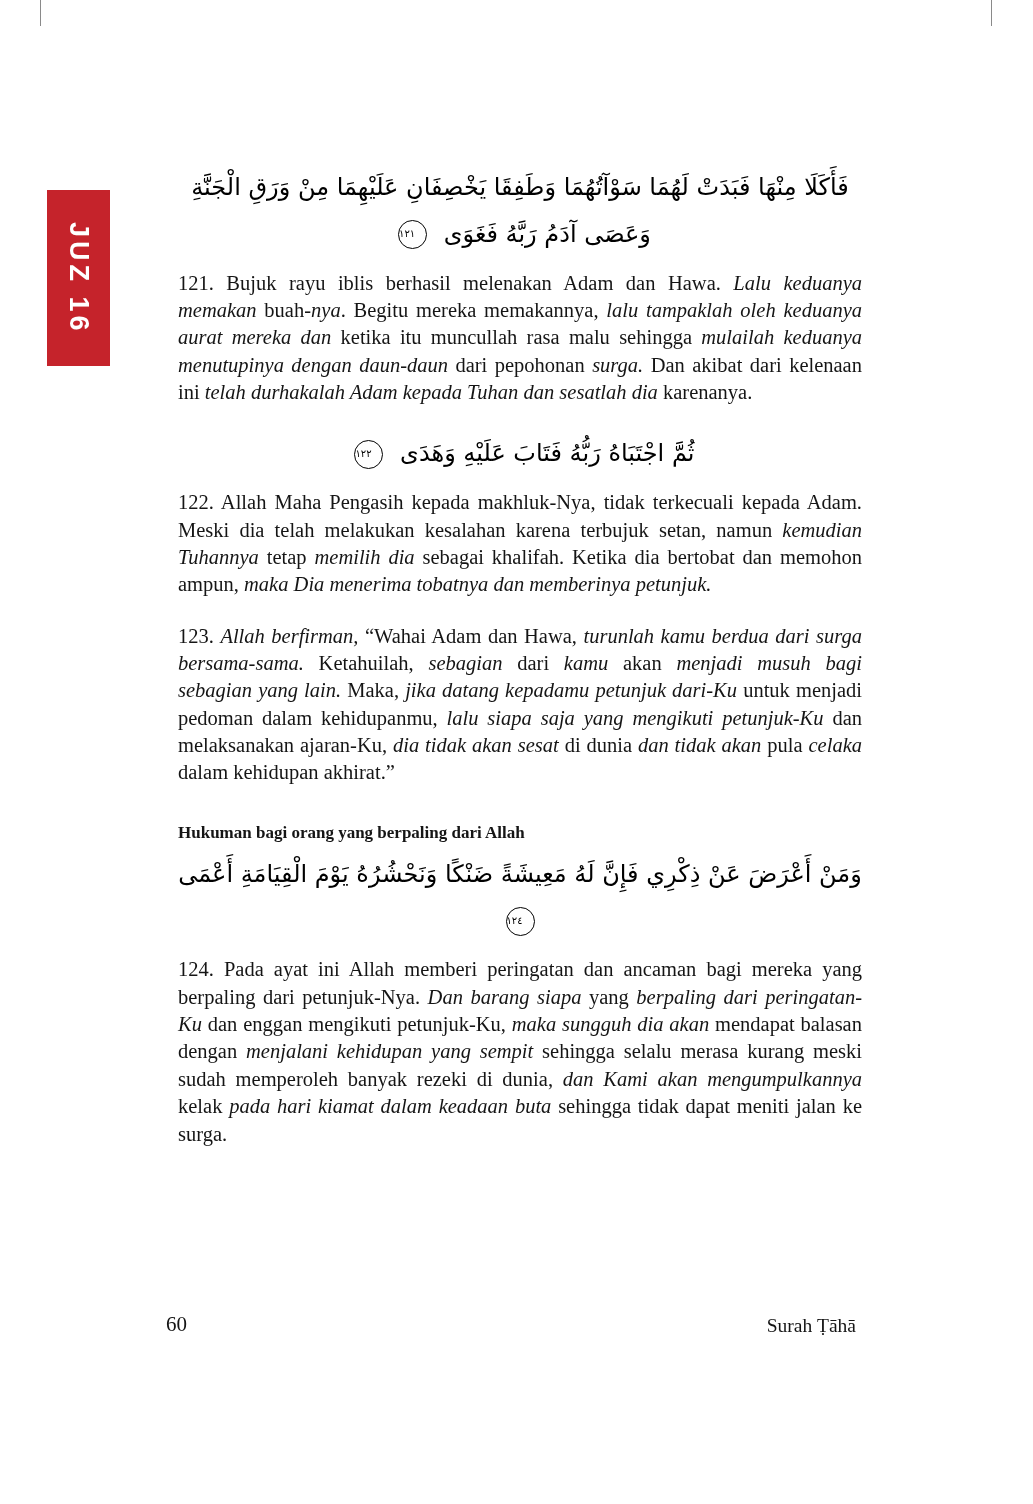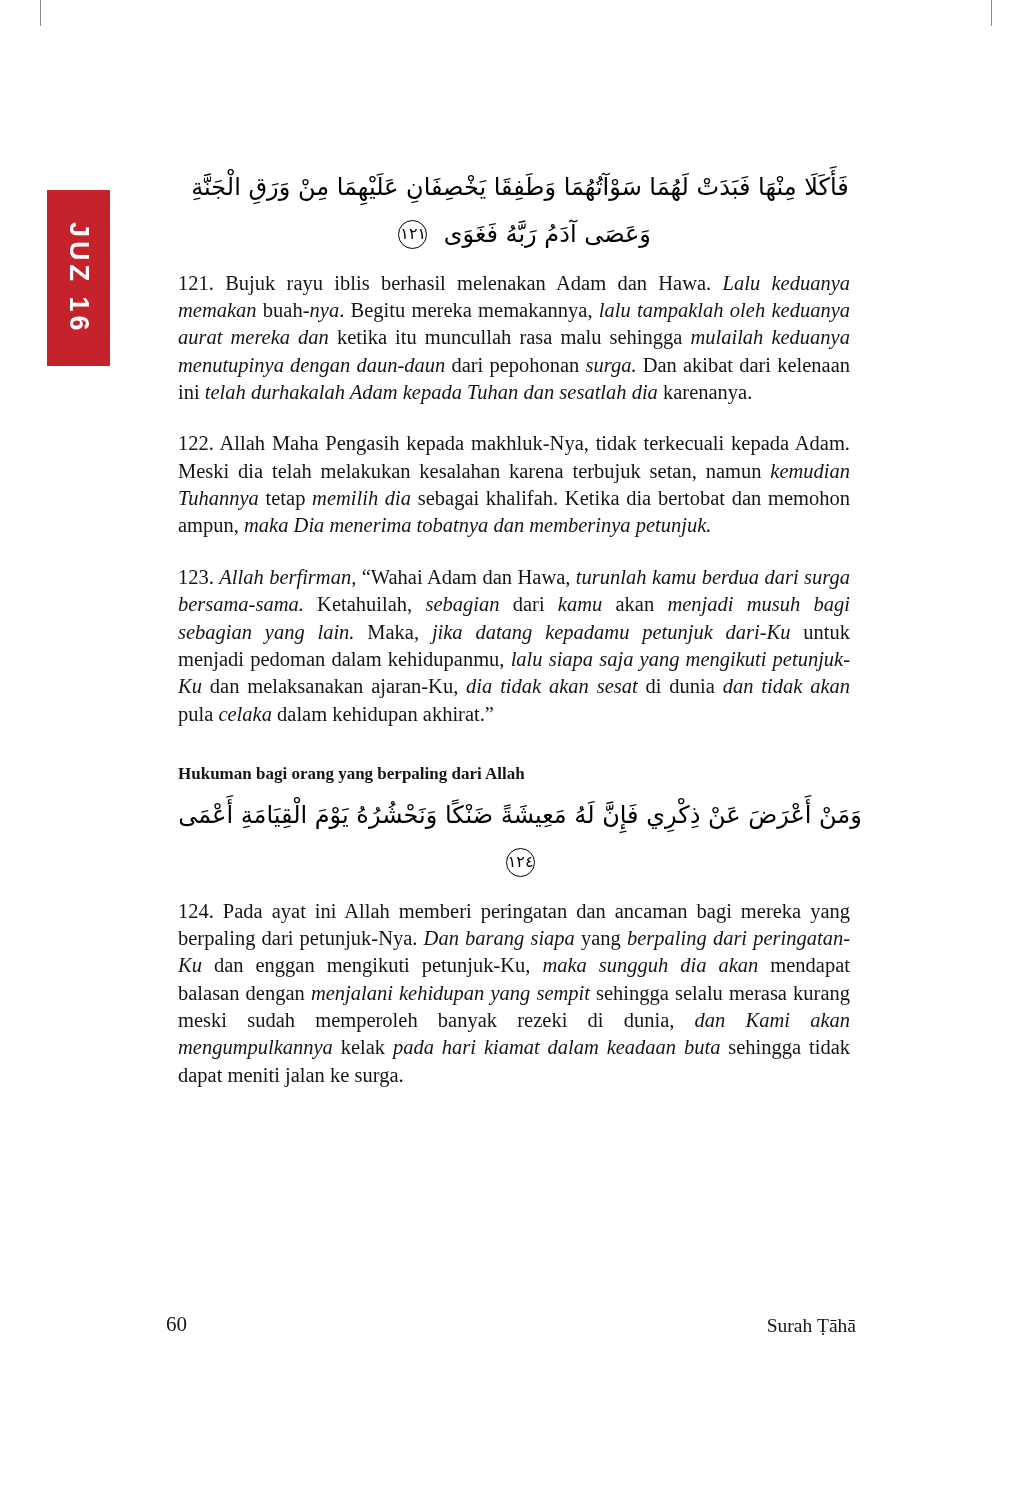--- a/index.html
+++ b/index.html
@@ -32,29 +32,29 @@
     font-family:"DejaVu Sans", sans-serif;
     font-size:24px; line-height:1.95;
     text-align:center;
     color:#000;
     margin:8px 0 12px 0;
   }
   .ayah-num {
     display:inline-block;
     width:27px; height:27px;
     border:1.5px solid #000; border-radius:50%;
-    font-size:16px; line-height:25px;
-    text-align:right; vertical-align:middle;
+    font-size:10px; line-height:25px;
+    text-align:left; vertical-align:middle;
     margin:0 9px;
     font-style:normal;
   }
   .para {
     font-size:20.5px; line-height:1.335;
     text-align:justify;
-    margin:10px 12px 24px 0;
+    margin:10px 0 24px 0;
   }
   .it { font-style:italic; }
   .heading {
     font-size:17px; font-weight:bold;
     margin:36px 0 4px 0;
     text-align:left;
   }
   .footer-left {
     position:absolute; left:166px; top:1312px;
     font-size:21px;
@@ -75,20 +75,21 @@
 
   <div class="juz-tab" style="background: rgb(197, 35, 43);">
     <span>JUZ 16</span>
   </div>
 
   <div class="content">
 
     <div class="arabic"><span>فَأَكَلَا مِنْهَا فَبَدَتْ لَهُمَا سَوْآتُهُمَا وَطَفِقَا يَخْصِفَانِ عَلَيْهِمَا مِنْ وَرَقِ الْجَنَّةِ وَعَصَى آدَمُ رَبَّهُ فَغَوَى </span><span class="ayah-num">١٢١</span></div>
     <p class="para"><span>121. Bujuk rayu iblis berhasil melenakan Adam dan Hawa. </span><span class="it">Lalu keduanya memakan</span><span> buah-</span><span class="it">nya</span><span>. Begitu mereka memakannya, </span><span class="it">lalu tampaklah oleh keduanya aurat mereka dan</span><span> ketika itu muncullah rasa malu sehingga </span><span class="it">mulailah keduanya menutupinya dengan daun-daun</span><span> dari pepohonan </span><span class="it">surga.</span><span> Dan akibat dari kelenaan ini </span><span class="it">telah durhakalah Adam kepada Tuhan dan sesatlah dia</span><span> karenanya.</span></p>
 
+    <div class="arabic"><span>ثُمَّ اجْتَبَاهُ رَبُّهُ فَتَابَ عَلَيْهِ وَهَدَى </span><span class="ayah-num">١٢٢</span></div>
     <p class="para"><span>122. Allah Maha Pengasih kepada makhluk-Nya, tidak terkecuali kepada Adam. Meski dia telah melakukan kesalahan karena terbujuk setan, namun </span><span class="it">kemudian Tuhannya</span><span> tetap </span><span class="it">memilih dia</span><span> sebagai khalifah. Ketika dia bertobat dan memohon ampun, </span><span class="it">maka Dia menerima tobatnya dan memberinya petunjuk.</span></p>
 
     <p class="para"><span>123. </span><span class="it">Allah berfirman,</span><span> “Wahai Adam dan Hawa, </span><span class="it">turunlah kamu berdua dari surga bersama-sama.</span><span> Ketahuilah, </span><span class="it">sebagian</span><span> dari </span><span class="it">kamu</span><span> akan </span><span class="it">menjadi musuh bagi sebagian yang lain.</span><span> Maka, </span><span class="it">jika datang kepadamu petunjuk dari-Ku</span><span> untuk menjadi pedoman dalam kehidupanmu, </span><span class="it">lalu siapa saja yang mengikuti petunjuk-Ku</span><span> dan melaksanakan ajaran-Ku, </span><span class="it">dia tidak akan sesat</span><span> di dunia </span><span class="it">dan tidak akan</span><span> pula </span><span class="it">celaka</span><span> dalam kehidupan akhirat.”</span></p>
 
     <h2 class="heading">Hukuman bagi orang yang berpaling dari Allah</h2>
 
     <div class="arabic"><span>وَمَنْ أَعْرَضَ عَنْ ذِكْرِي فَإِنَّ لَهُ مَعِيشَةً ضَنْكًا وَنَحْشُرُهُ يَوْمَ الْقِيَامَةِ أَعْمَى </span><span class="ayah-num">١٢٤</span></div>
     <p class="para"><span>124. Pada ayat ini Allah memberi peringatan dan ancaman bagi mereka yang berpaling dari petunjuk-Nya. </span><span class="it">Dan barang siapa</span><span> yang </span><span class="it">berpaling dari peringatan-Ku</span><span> dan enggan mengikuti petunjuk-Ku, </span><span class="it">maka sungguh dia akan</span><span> mendapat balasan dengan </span><span class="it">menjalani kehidupan yang sempit</span><span> sehingga selalu merasa kurang meski sudah memperoleh banyak rezeki di dunia, </span><span class="it">dan Kami akan mengumpulkannya</span><span> kelak </span><span class="it">pada hari kiamat dalam keadaan buta</span><span> sehingga tidak dapat meniti jalan ke surga.</span></p>
 
   </div>

